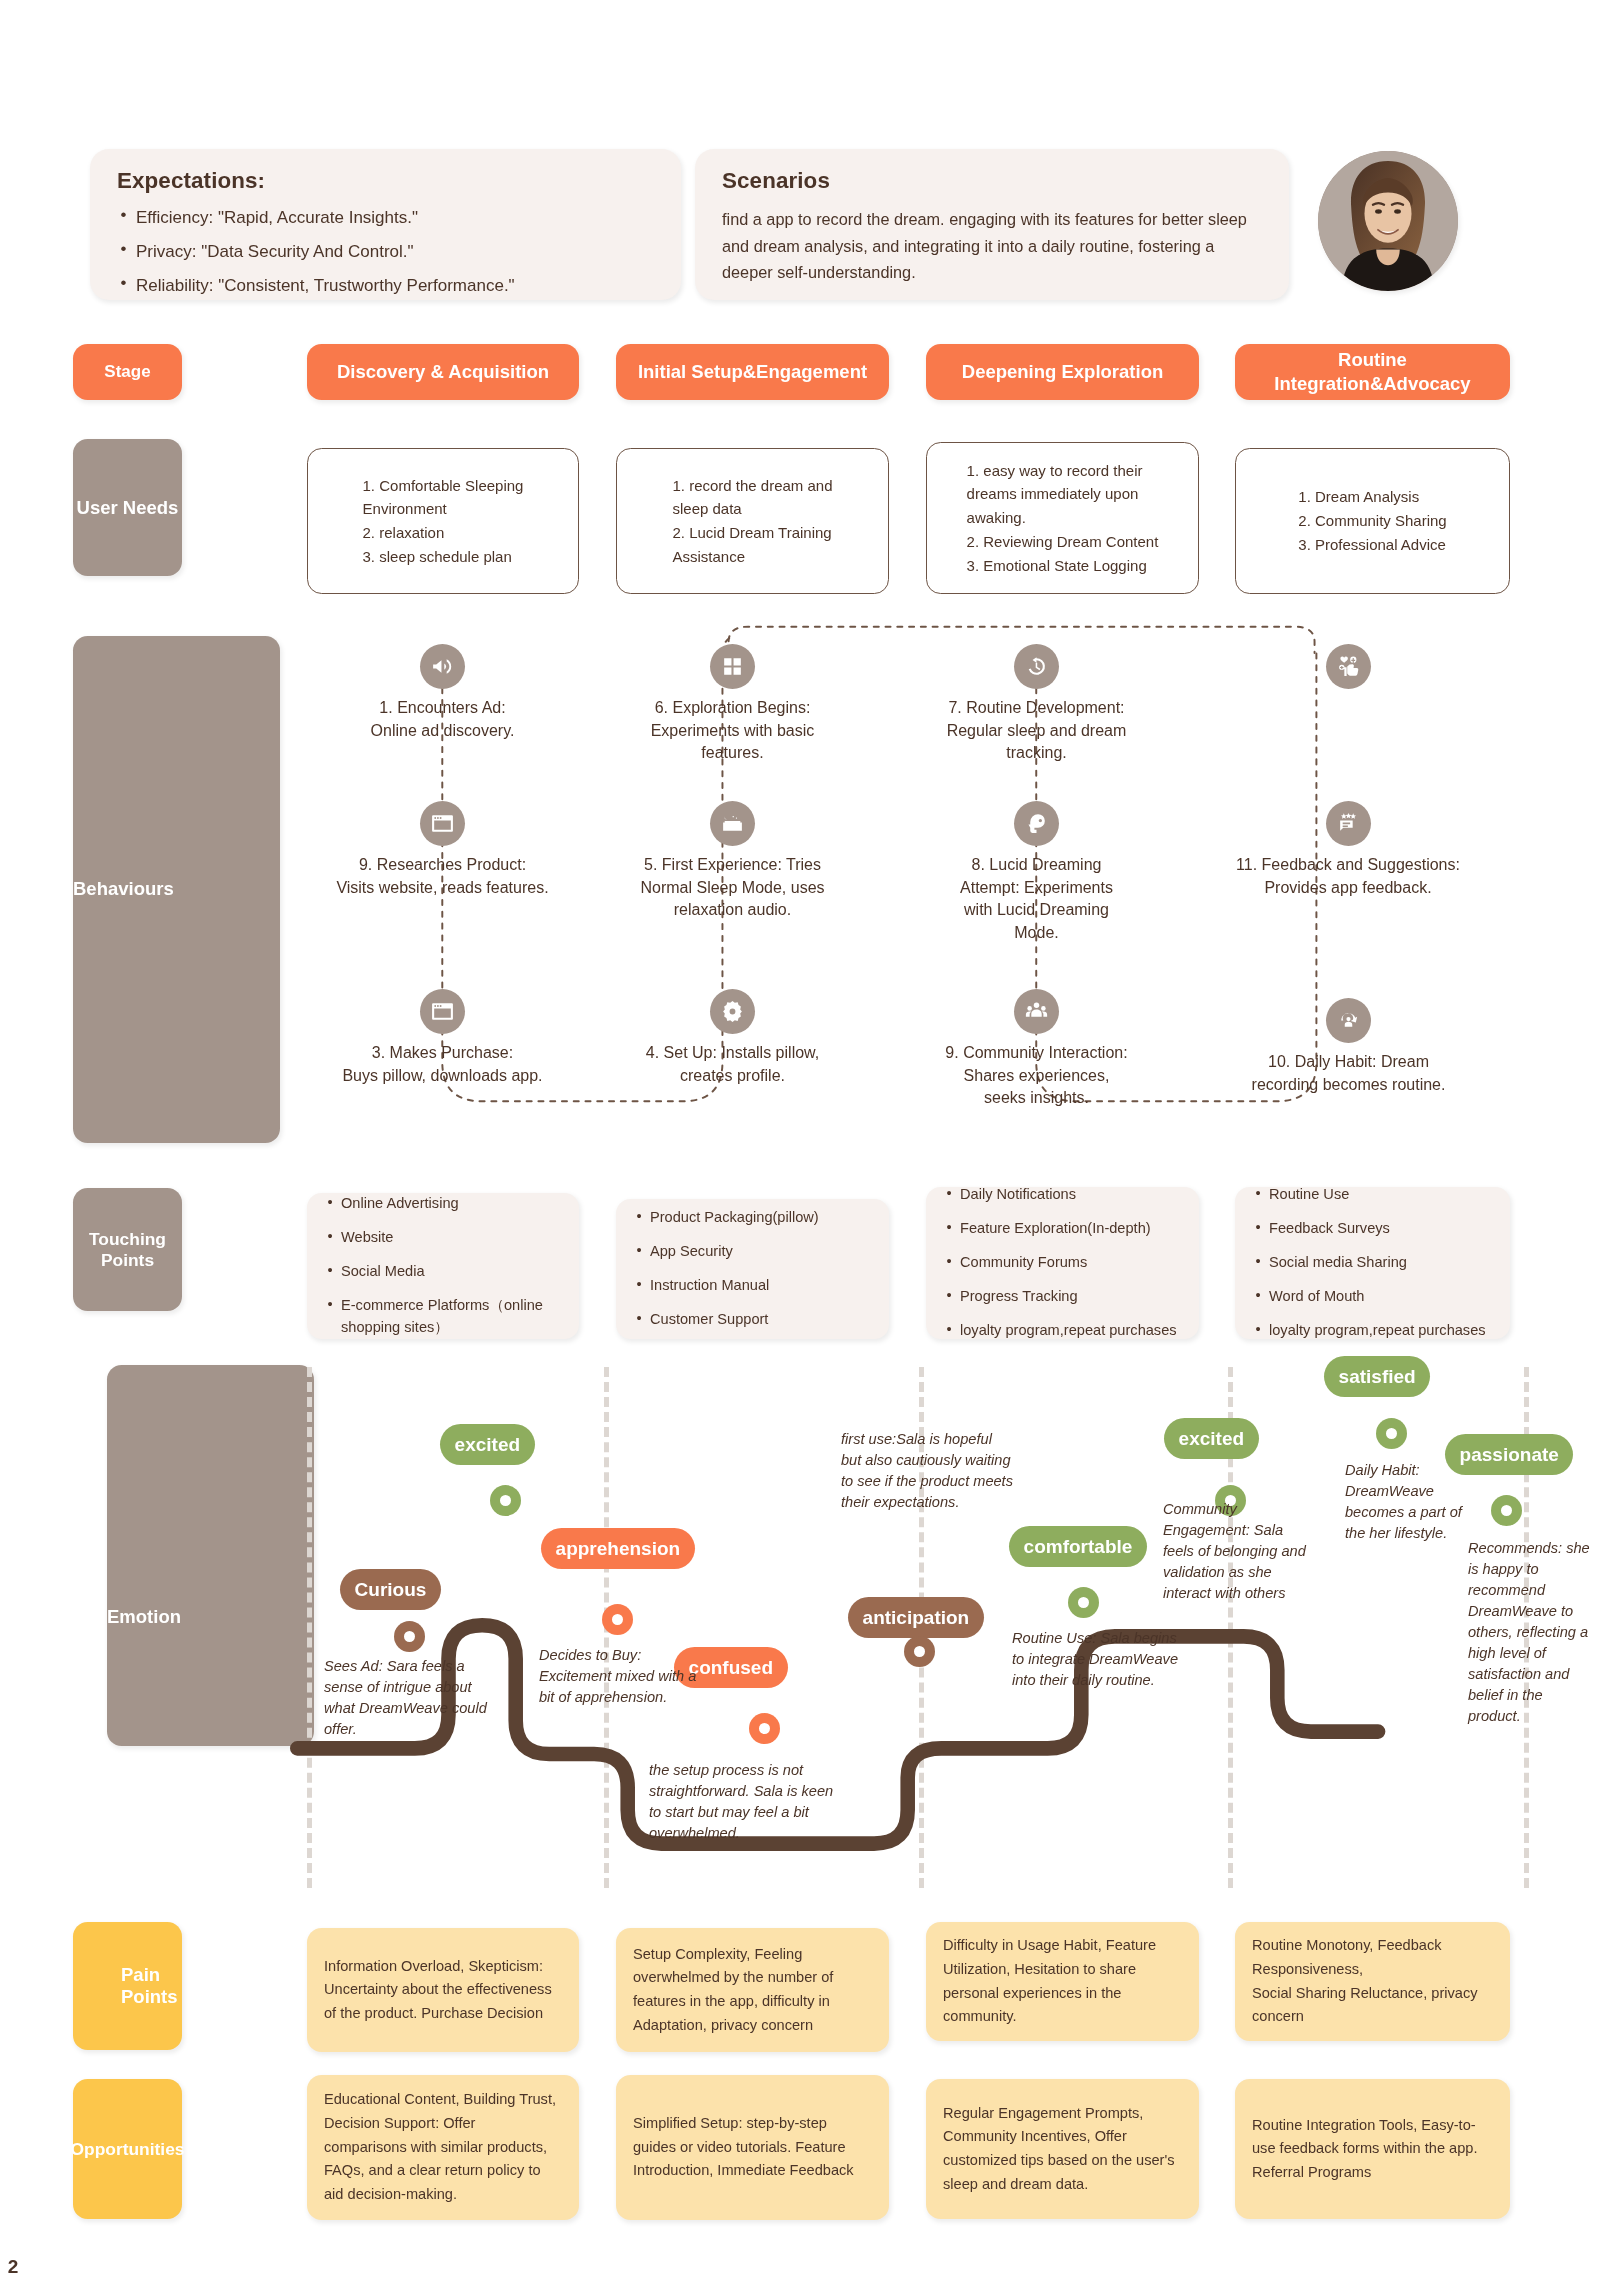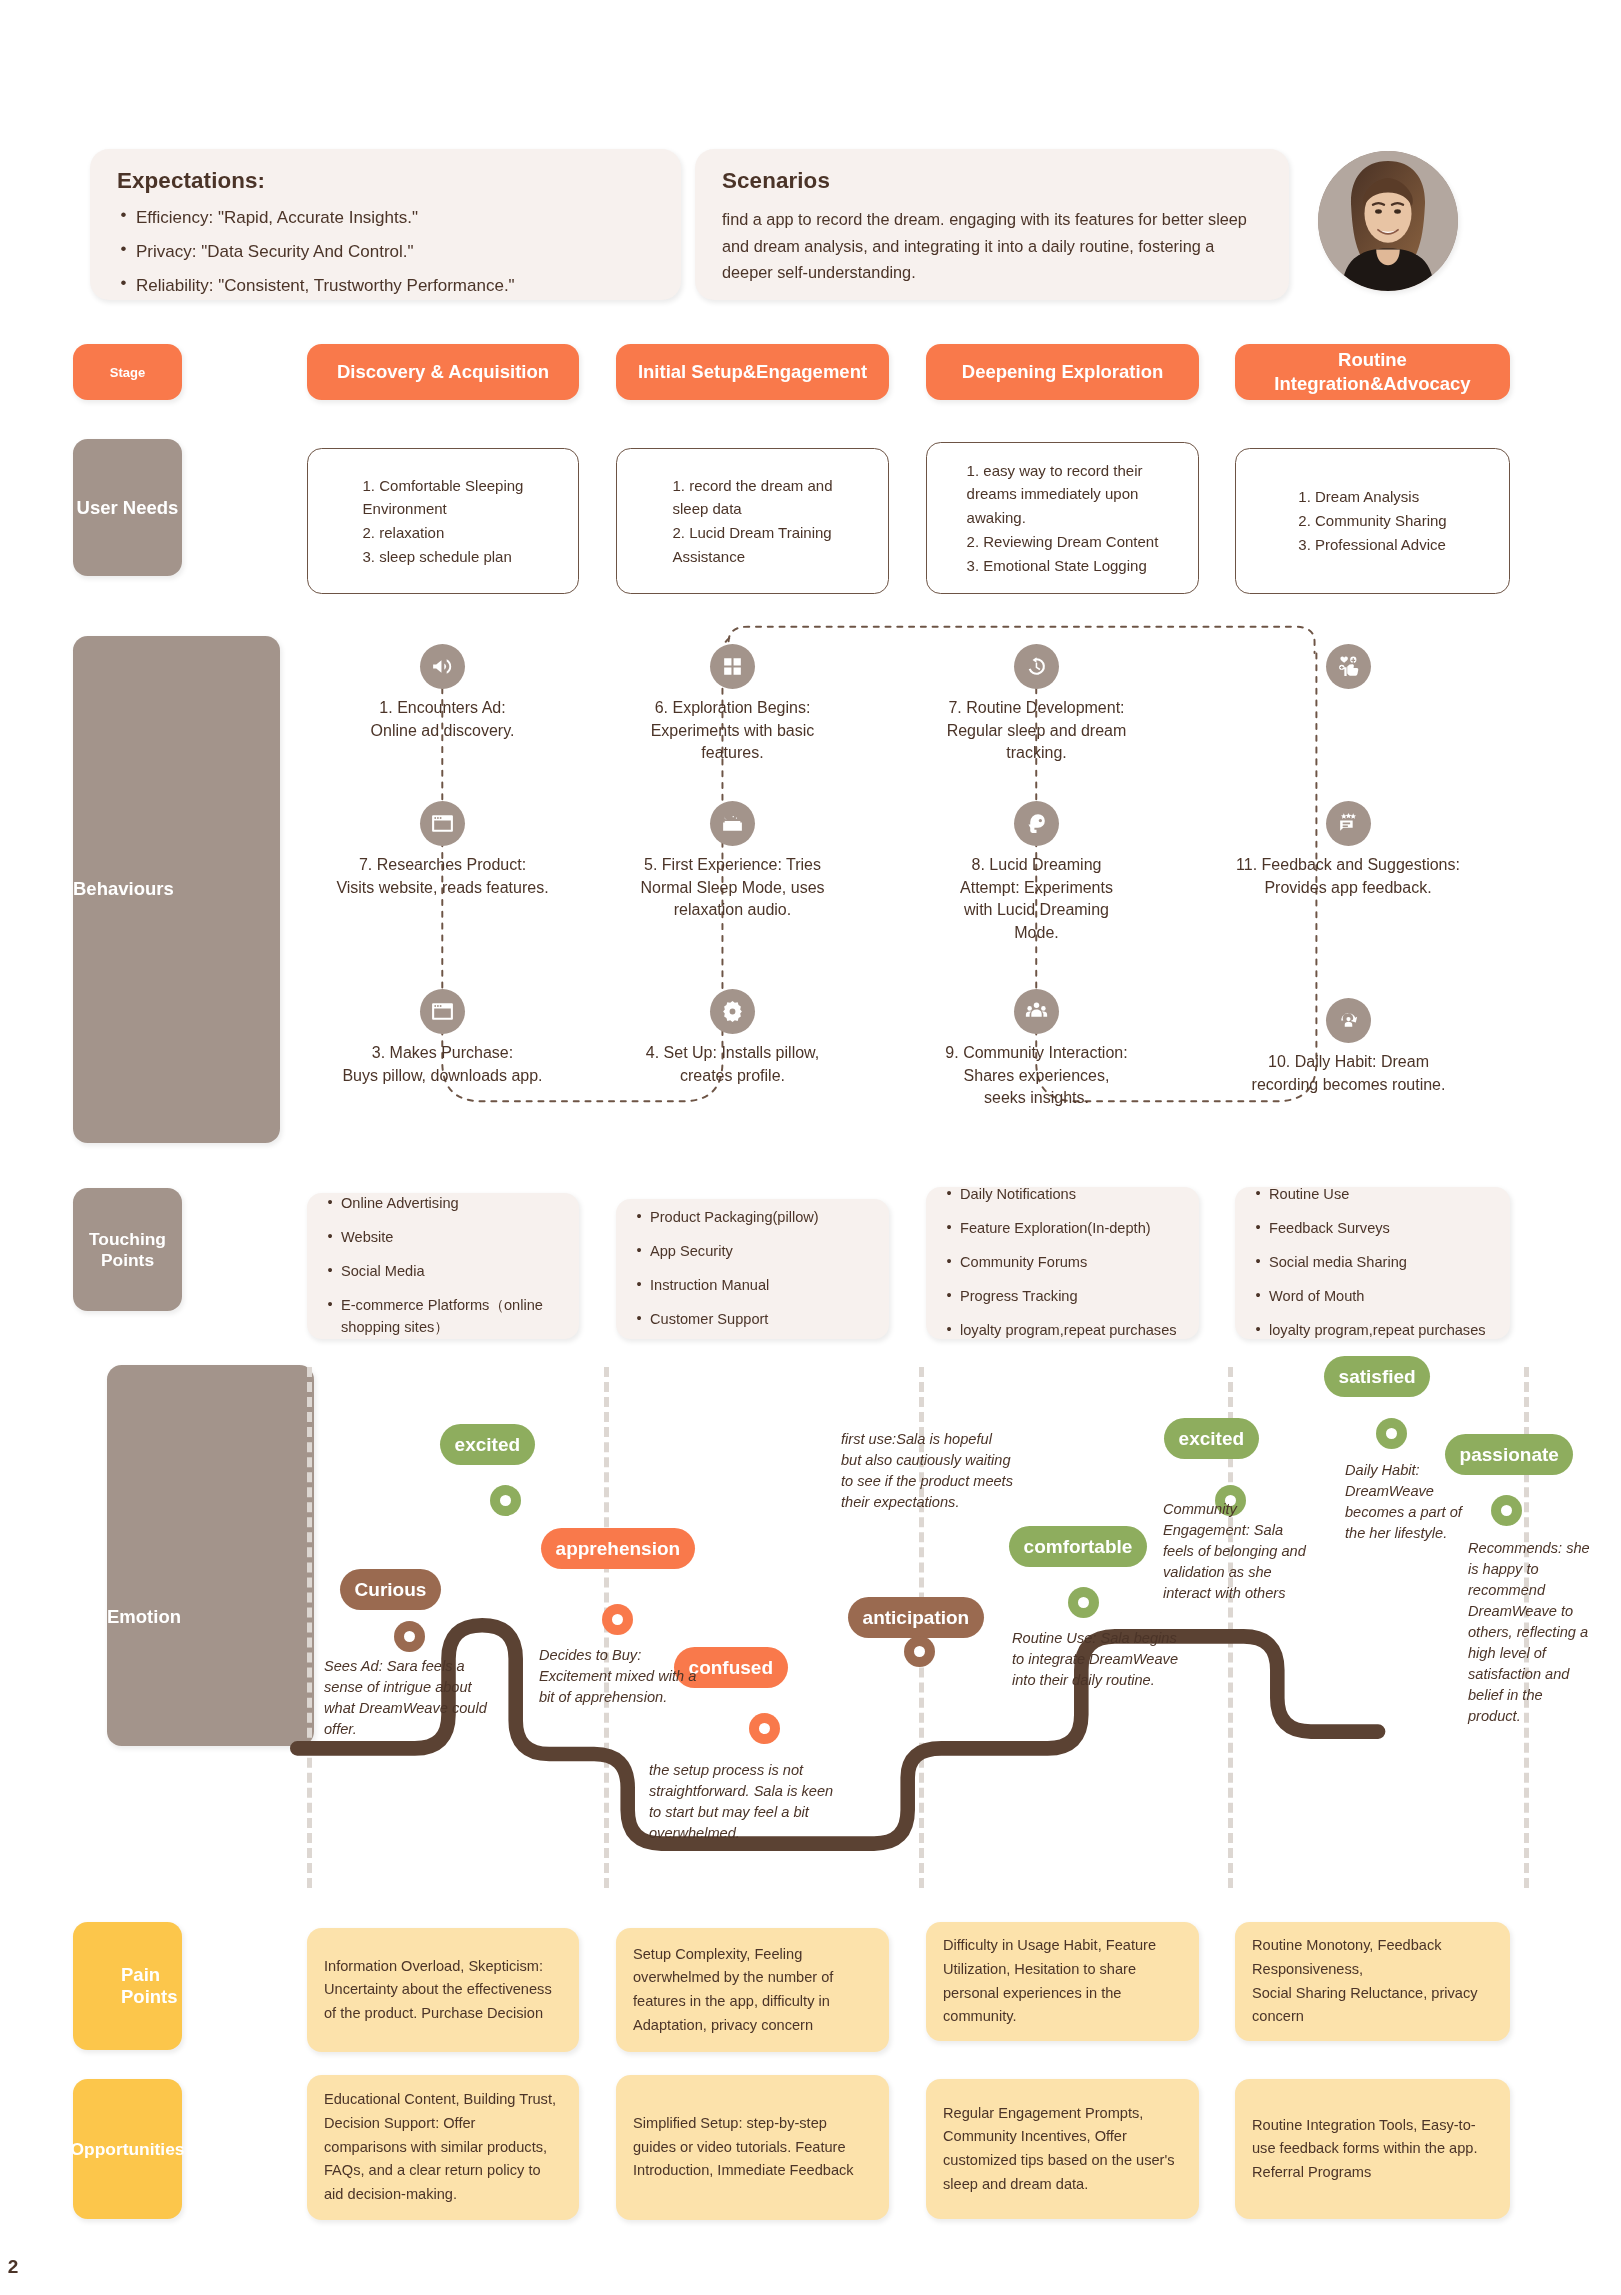--- a/index.html
+++ b/index.html
@@ -40,21 +40,21 @@
     overflow:hidden; background:#a39288; position:relative;
   }
   .avatar .face { position:absolute; inset:0; }
 
   
   .rowlabel {
     display:flex; align-items:center; justify-content:center;
     text-align:center; color:#fff; font-weight:700;
     border-radius:14.6px;
   }
-  .rowlabel.stage   { background:#f9794b; font-size:13px; }
+  .rowlabel.stage   { background:#f9794b; font-size:17px; }
   .rowlabel.grey    { background:#a3948b; font-size:18.5px; }
 
   .stagecell {
     background:#f9794b; color:#fff; font-weight:700; font-size:18.5px;
     border-radius:14.6px; display:flex; align-items:center;
     justify-content:center; text-align:center; line-height:1.32; padding:0 7.8px;
   }
 
   
   .needcard {
@@ -252,21 +252,21 @@
   </div>
   <div class="txt" style="white-space: pre-line;">1. Encounters Ad:
 Online ad discovery.</div>
 </div>
 <div class="node" style="left:325px; top:801px; width:235px;">
   <div class="ico">
     <svg viewBox="0 0 24 24">
         <path d="M3 4h18a1 1 0 011 1v14a1 1 0 01-1 1H3a1 1 0 01-1-1V5a1 1 0 011-1zm1 5v9h16V9H4zm1-3.2a.9.9 0 100 1.8.9.9 0 000-1.8zm2.6 0a.9.9 0 100 1.8.9.9 0 000-1.8zm2.6 0a.9.9 0 100 1.8.9.9 0 000-1.8z"></path>
       </svg>
   </div>
-  <div class="txt" style="white-space: pre-line;">7. Researches Product:
+  <div class="txt" style="white-space: pre-line;">9. Researches Product:
 Visits website, reads features.</div>
 </div>
 <div class="node" style="left:325px; top:989px; width:235px;">
   <div class="ico">
     <svg viewBox="0 0 24 24">
         <path d="M3 4h18a1 1 0 011 1v14a1 1 0 01-1 1H3a1 1 0 01-1-1V5a1 1 0 011-1zm1 5v9h16V9H4zm1-3.2a.9.9 0 100 1.8.9.9 0 000-1.8zm2.6 0a.9.9 0 100 1.8.9.9 0 000-1.8zm2.6 0a.9.9 0 100 1.8.9.9 0 000-1.8z"></path>
       </svg>
   </div>
   <div class="txt" style="white-space: pre-line;">3. Makes Purchase:
 Buys pillow, downloads app.</div>

